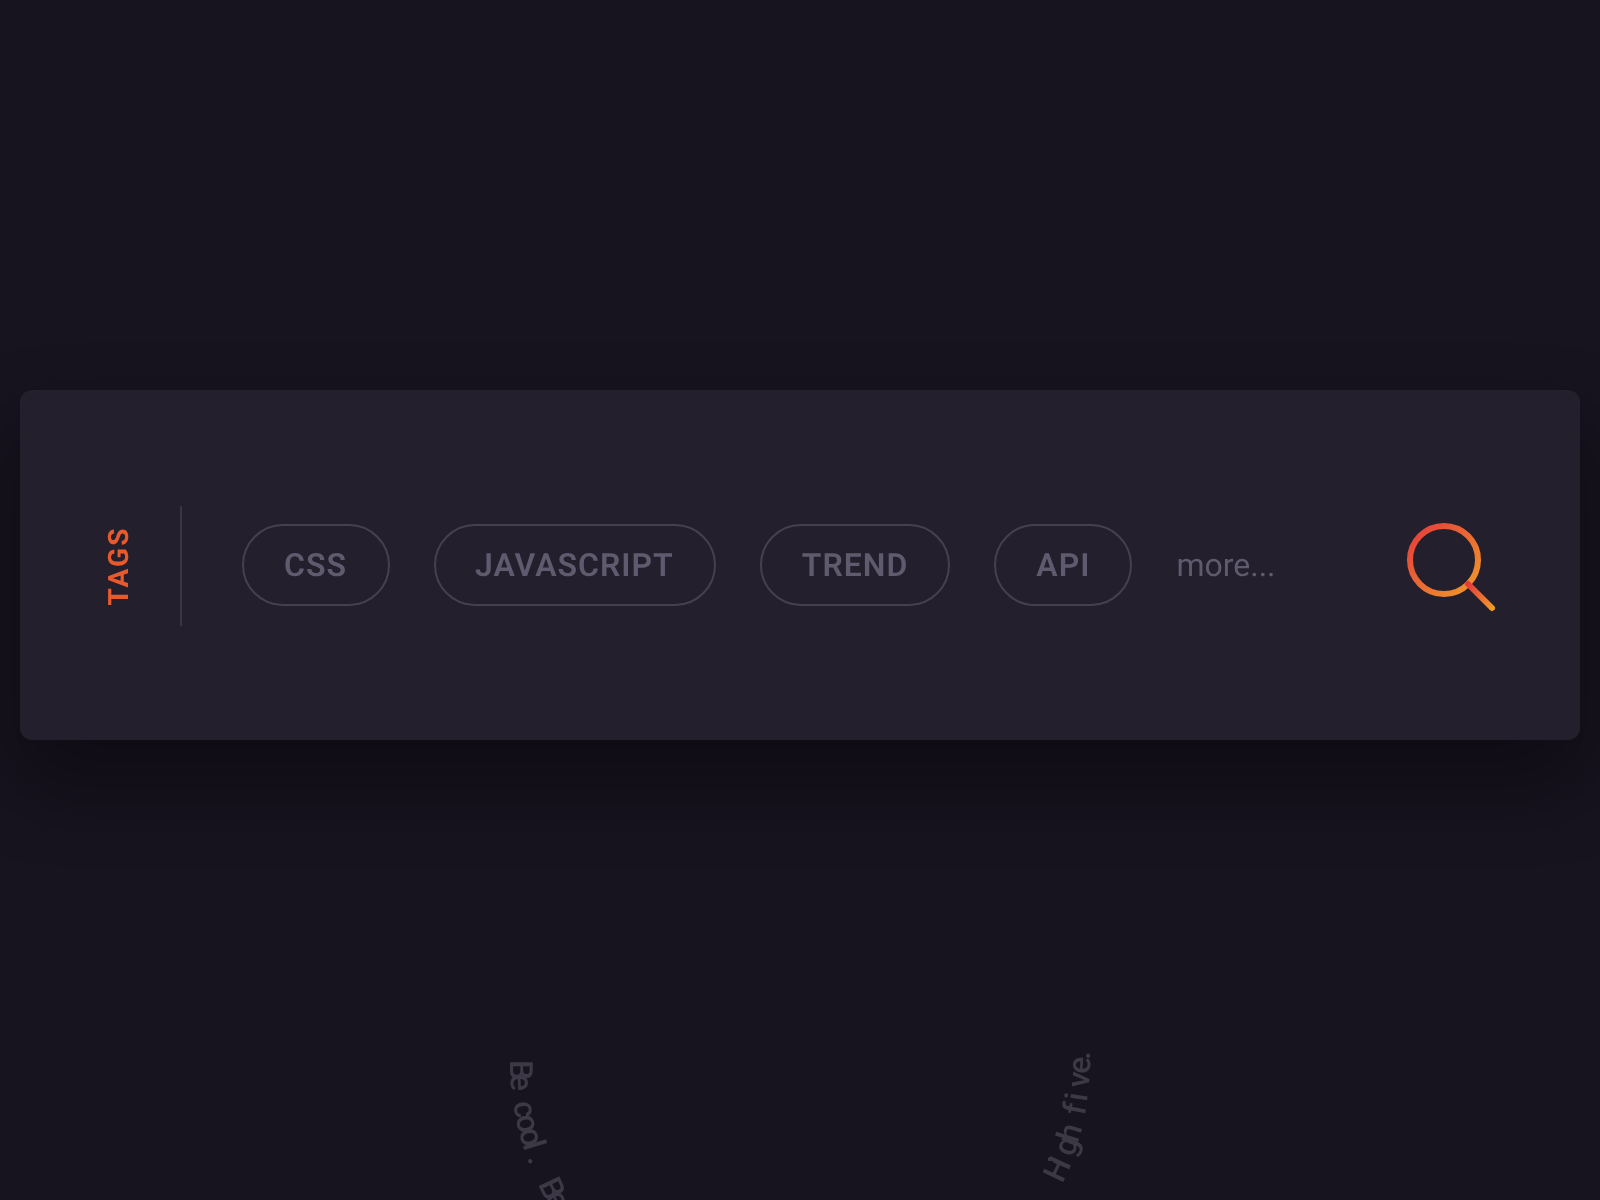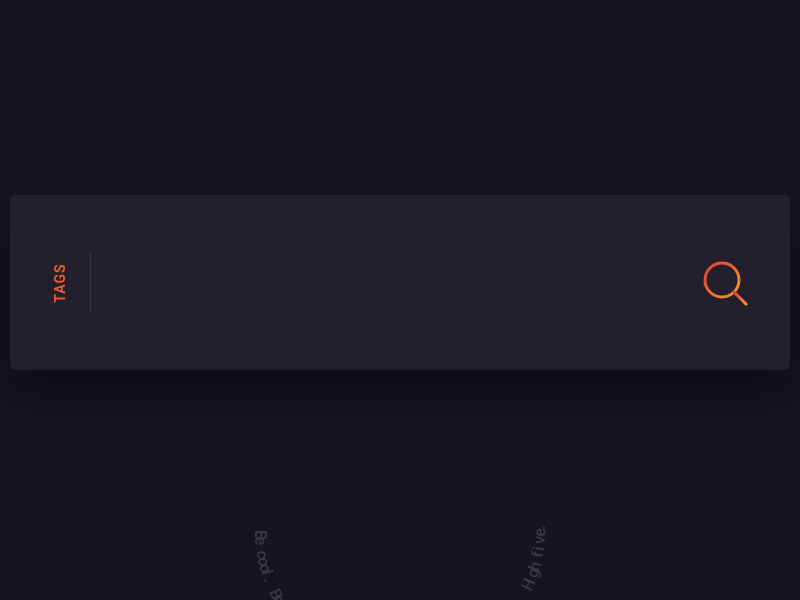--- a/index.html
+++ b/index.html
@@ -85,20 +85,27 @@
     transform-origin: 0 0;
     white-space: pre;
   }
 </style>
 </head>
 <body>
 
 <div class="card">
   <div class="tags-label">TAGS</div>
   <div class="divider"></div>
+  <div class="tag-row">
+    <div class="tag-pill">CSS</div>
+    <div class="tag-pill">JAVASCRIPT</div>
+    <div class="tag-pill">TREND</div>
+    <div class="tag-pill">API</div>
+    <div class="more-link">more...</div>
+  </div>
   <div class="search-icon">
     <svg viewBox="0 0 50 50" width="50" height="50">
       <defs>
         <linearGradient id="sg" x1="0%" y1="0%" x2="100%" y2="100%">
           <stop offset="0%" stop-color="#e43b3b"></stop>
           <stop offset="100%" stop-color="#f09a2a"></stop>
         </linearGradient>
       </defs>
       <circle cx="22" cy="22" r="17" fill="none" stroke="url(#sg)" stroke-width="3"></circle>
       <line x1="34" y1="34" x2="46" y2="46" stroke="url(#sg)" stroke-width="3" stroke-linecap="round"></line>

